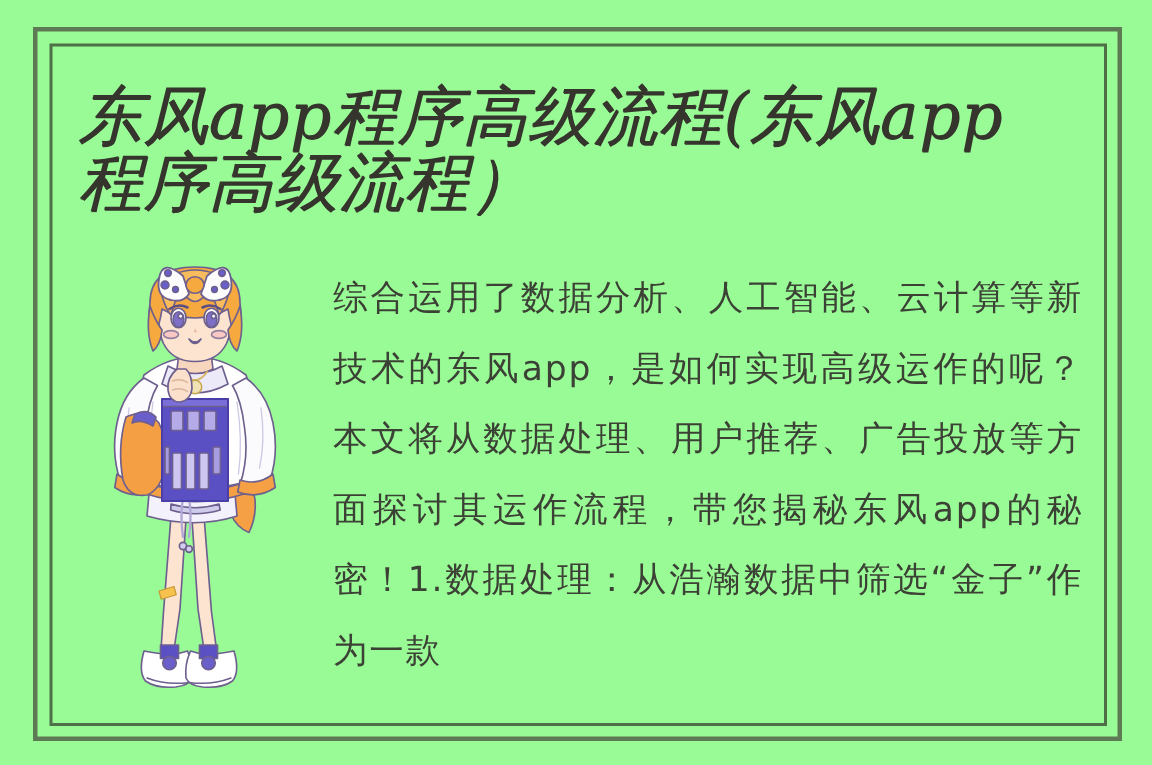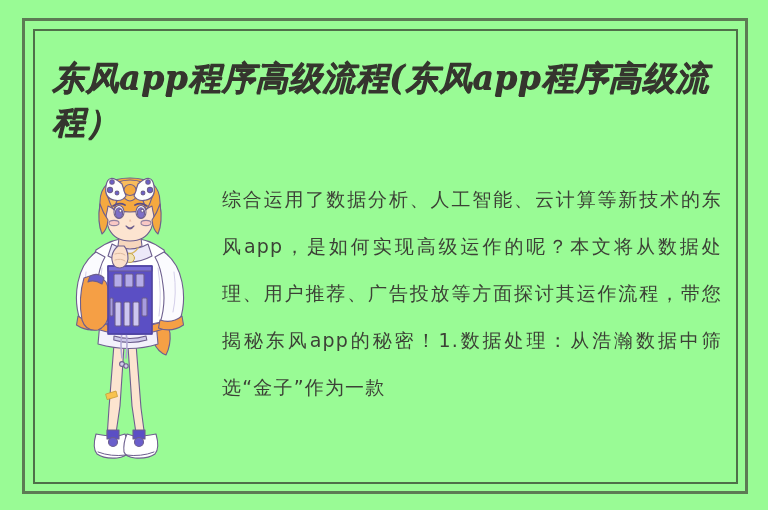--- a/index.html
+++ b/index.html
@@ -45,37 +45,37 @@
   }
 
   
   .title {
     position: absolute;
     left: 52px;
     top: 56px;
     width: 660px;
     color: #35352e;
     font-family: "DejaVu Serif", serif;
-    font-size: 33px;
-    font-weight: 700;
+    font-size: 43px;
+    font-weight: 400;
     font-style: italic;
     line-height: 44px;
     letter-spacing: 0.5px;
     text-shadow: 0.5px 0.5px 0 #35352e;
   }
 
   
   .body-text {
     position: absolute;
     left: 222px;
     top: 176px;
     width: 500px;
     color: #3c4136;
     font-family: "DejaVu Sans", sans-serif;
-    font-size: 19px;
+    font-size: 23px;
     line-height: 47px;
     letter-spacing: 1.2px;
     text-align: justify;
     overflow: hidden;
     height: 290px;
   }
 
   
   .illustration {
     position: absolute;

